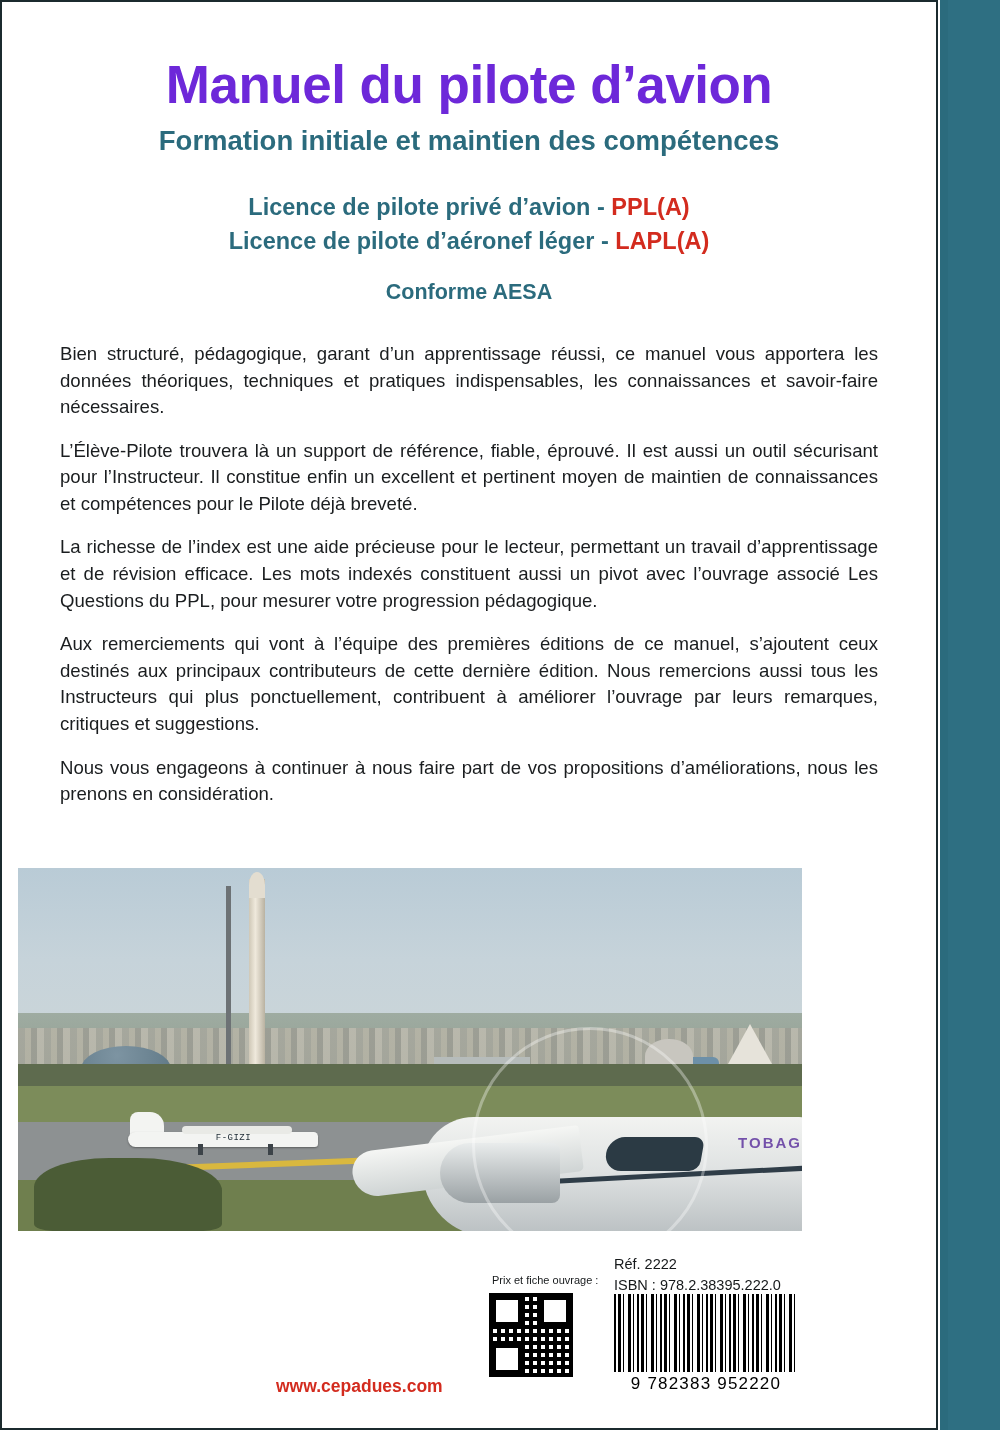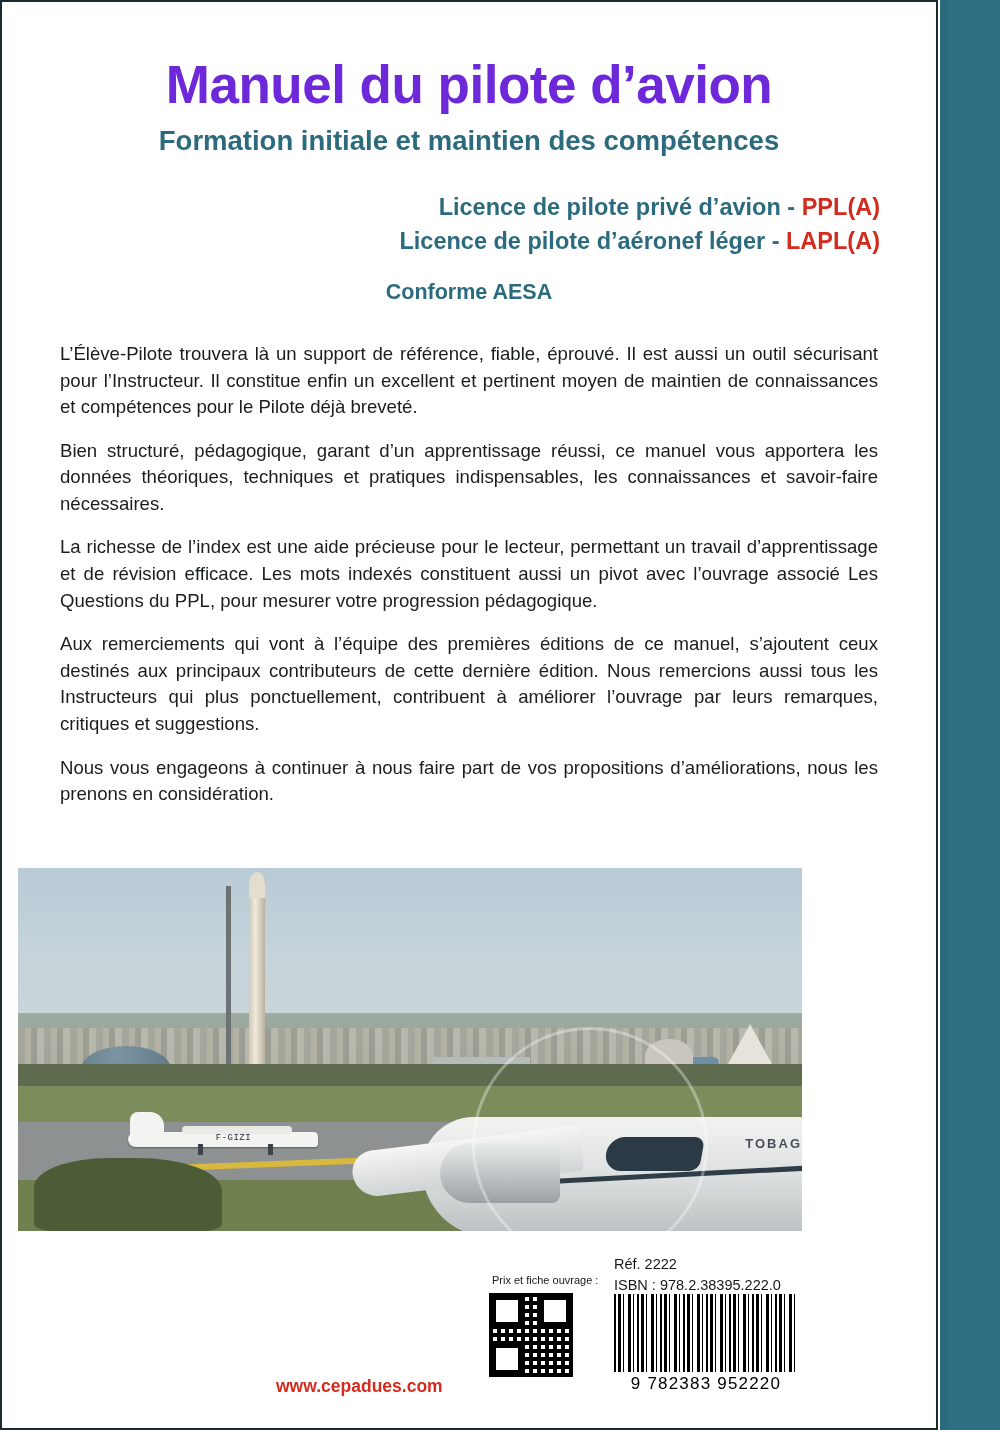--- a/index.html
+++ b/index.html
@@ -75,21 +75,21 @@
     margin: 10px 0 0 0;
     text-align: center;
     font-size: 27.5px;
     font-weight: bold;
     color: #2b6b7d;
     line-height: 1.2;
   }
 
   .licences {
     margin-top: 34px;
-    text-align: right;
+    text-align: center;
     line-height: 1.42;
   }
   .lic-line {
     font-size: 23.5px;
     font-weight: bold;
     color: #2b6b7d;
     white-space: nowrap;
   }
   .lic-code {
     color: #d32b1e;
@@ -333,22 +333,22 @@
   .pb-prop {
     position: absolute;
     left: 120px; bottom: -26px;
     width: 230px; height: 230px;
     border: 3px solid rgba(255,255,255,.35);
     border-radius: 50%;
   }
   .pb-label {
     position: absolute;
     right: 20px; bottom: 86px;
-    font-size: 13px;
-    color: #0f172a;
+    font-size: 15px;
+    color: #4c1d95;
     letter-spacing: 2px;
     font-weight: bold;
     opacity: .75;
   }
 
   
   .footer {
     position: absolute;
     left: 0;
     top: 1248px;
@@ -454,22 +454,22 @@
         <span>Licence de pilote privé d’avion - </span><span class="lic-code">PPL(A)</span>
       </div>
       <div class="lic-line">
         <span>Licence de pilote d’aéronef léger - </span><span class="lic-code">LAPL(A)</span>
       </div>
     </div>
 
     <div class="conforme">Conforme AESA</div>
 
     <div class="blurb">
+      <p>Bien structuré, pédagogique, garant d’un apprentissage réussi, ce manuel vous apportera les données théoriques, techniques et pratiques indispensables, les connaissances et savoir-faire nécessaires.</p>
       <p>L’Élève-Pilote trouvera là un support de référence, fiable, éprouvé. Il est aussi un outil sécurisant pour l’Instructeur. Il constitue enfin un excellent et pertinent moyen de maintien de connaissances et compétences pour le Pilote déjà breveté.</p>
-      <p>Bien structuré, pédagogique, garant d’un apprentissage réussi, ce manuel vous apportera les données théoriques, techniques et pratiques indispensables, les connaissances et savoir-faire nécessaires.</p>
       <p>La richesse de l’index est une aide précieuse pour le lecteur, permettant un travail d’apprentissage et de révision efficace. Les mots indexés constituent aussi un pivot avec l’ouvrage associé Les Questions du PPL, pour mesurer votre progression pédagogique.</p>
       <p>Aux remerciements qui vont à l’équipe des premières éditions de ce manuel, s’ajoutent ceux destinés aux principaux contributeurs de cette dernière édition. Nous remercions aussi tous les Instructeurs qui plus ponctuellement, contribuent à améliorer l’ouvrage par leurs remarques, critiques et suggestions.</p>
       <p>Nous vous engageons à continuer à nous faire part de vos propositions d’améliorations, nous les prenons en considération.</p>
     </div>
   </div>
 
   <div class="photo-wrap">
     <div class="photo">
       <div class="sky"></div>
       <div class="hills"></div>

